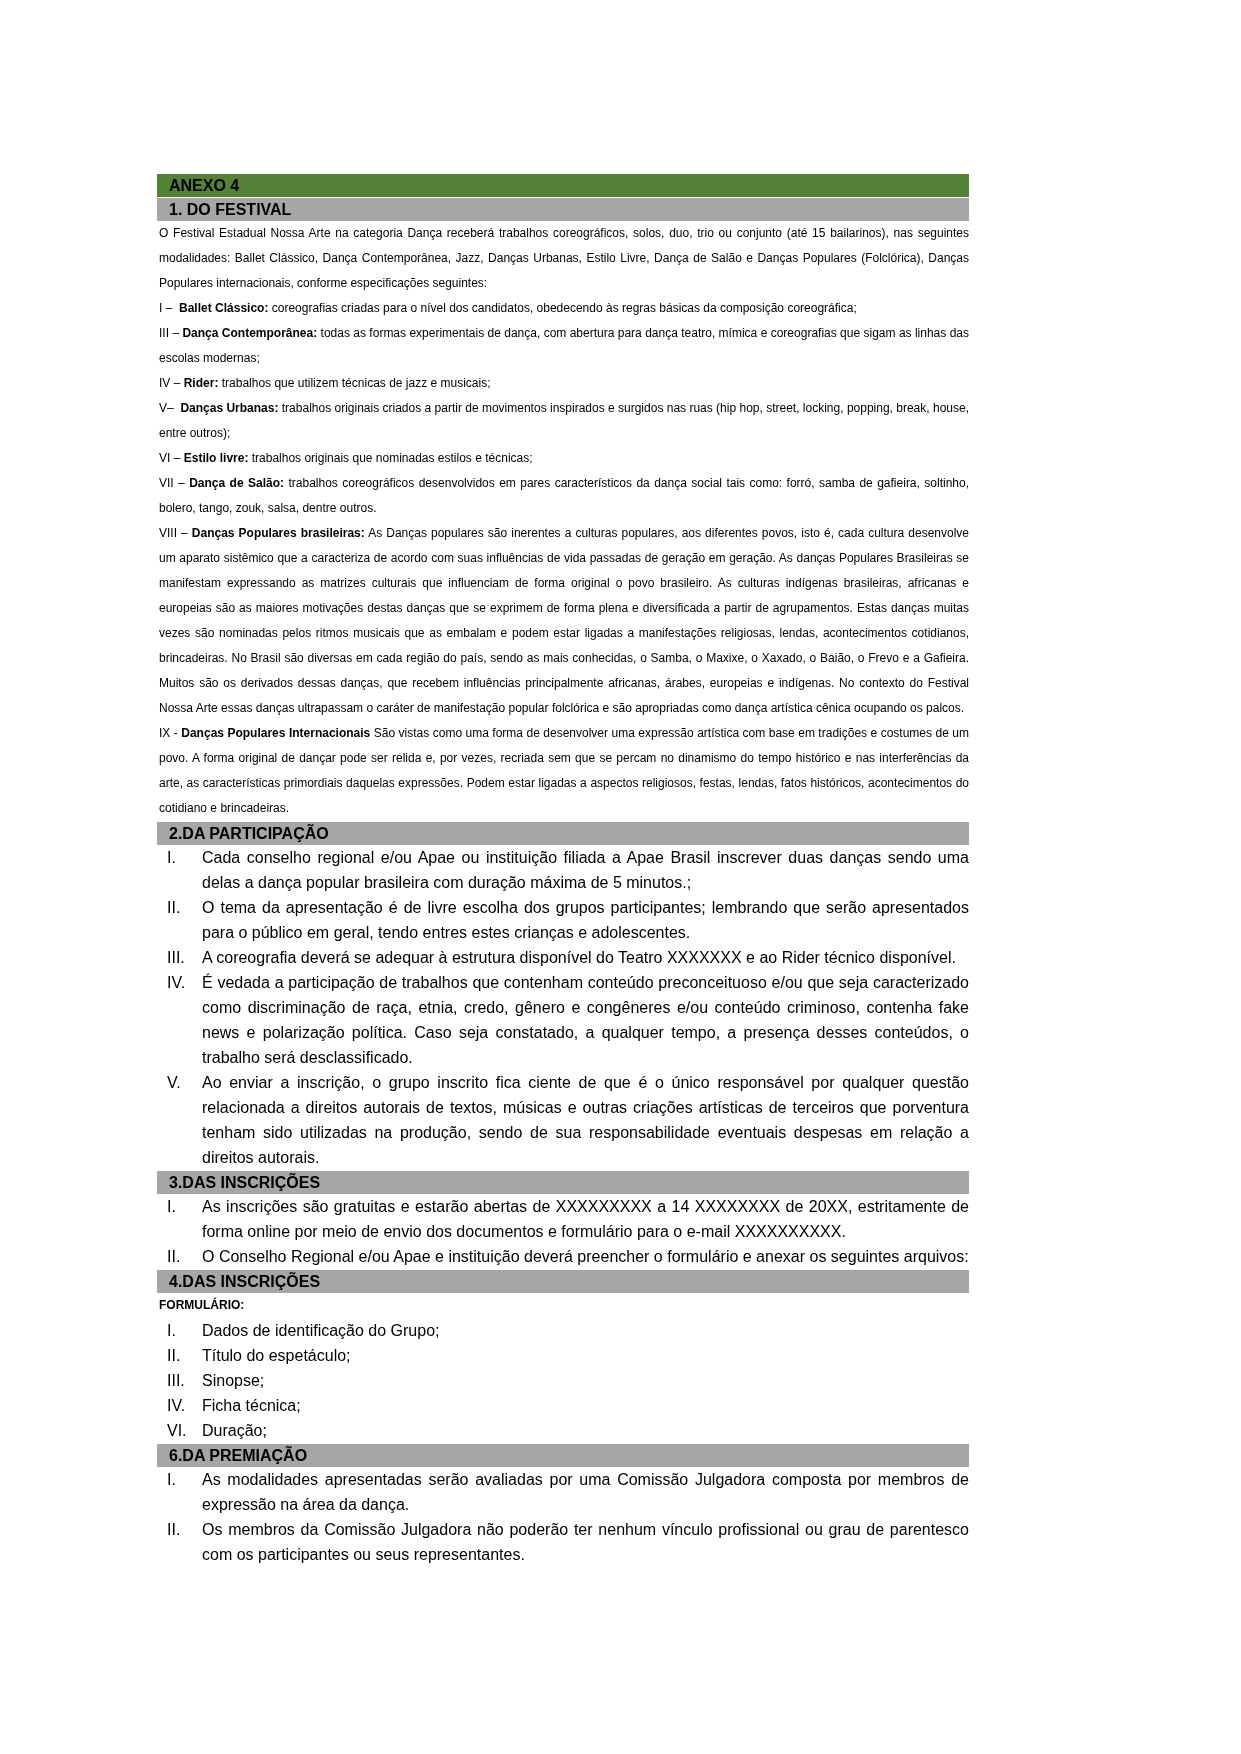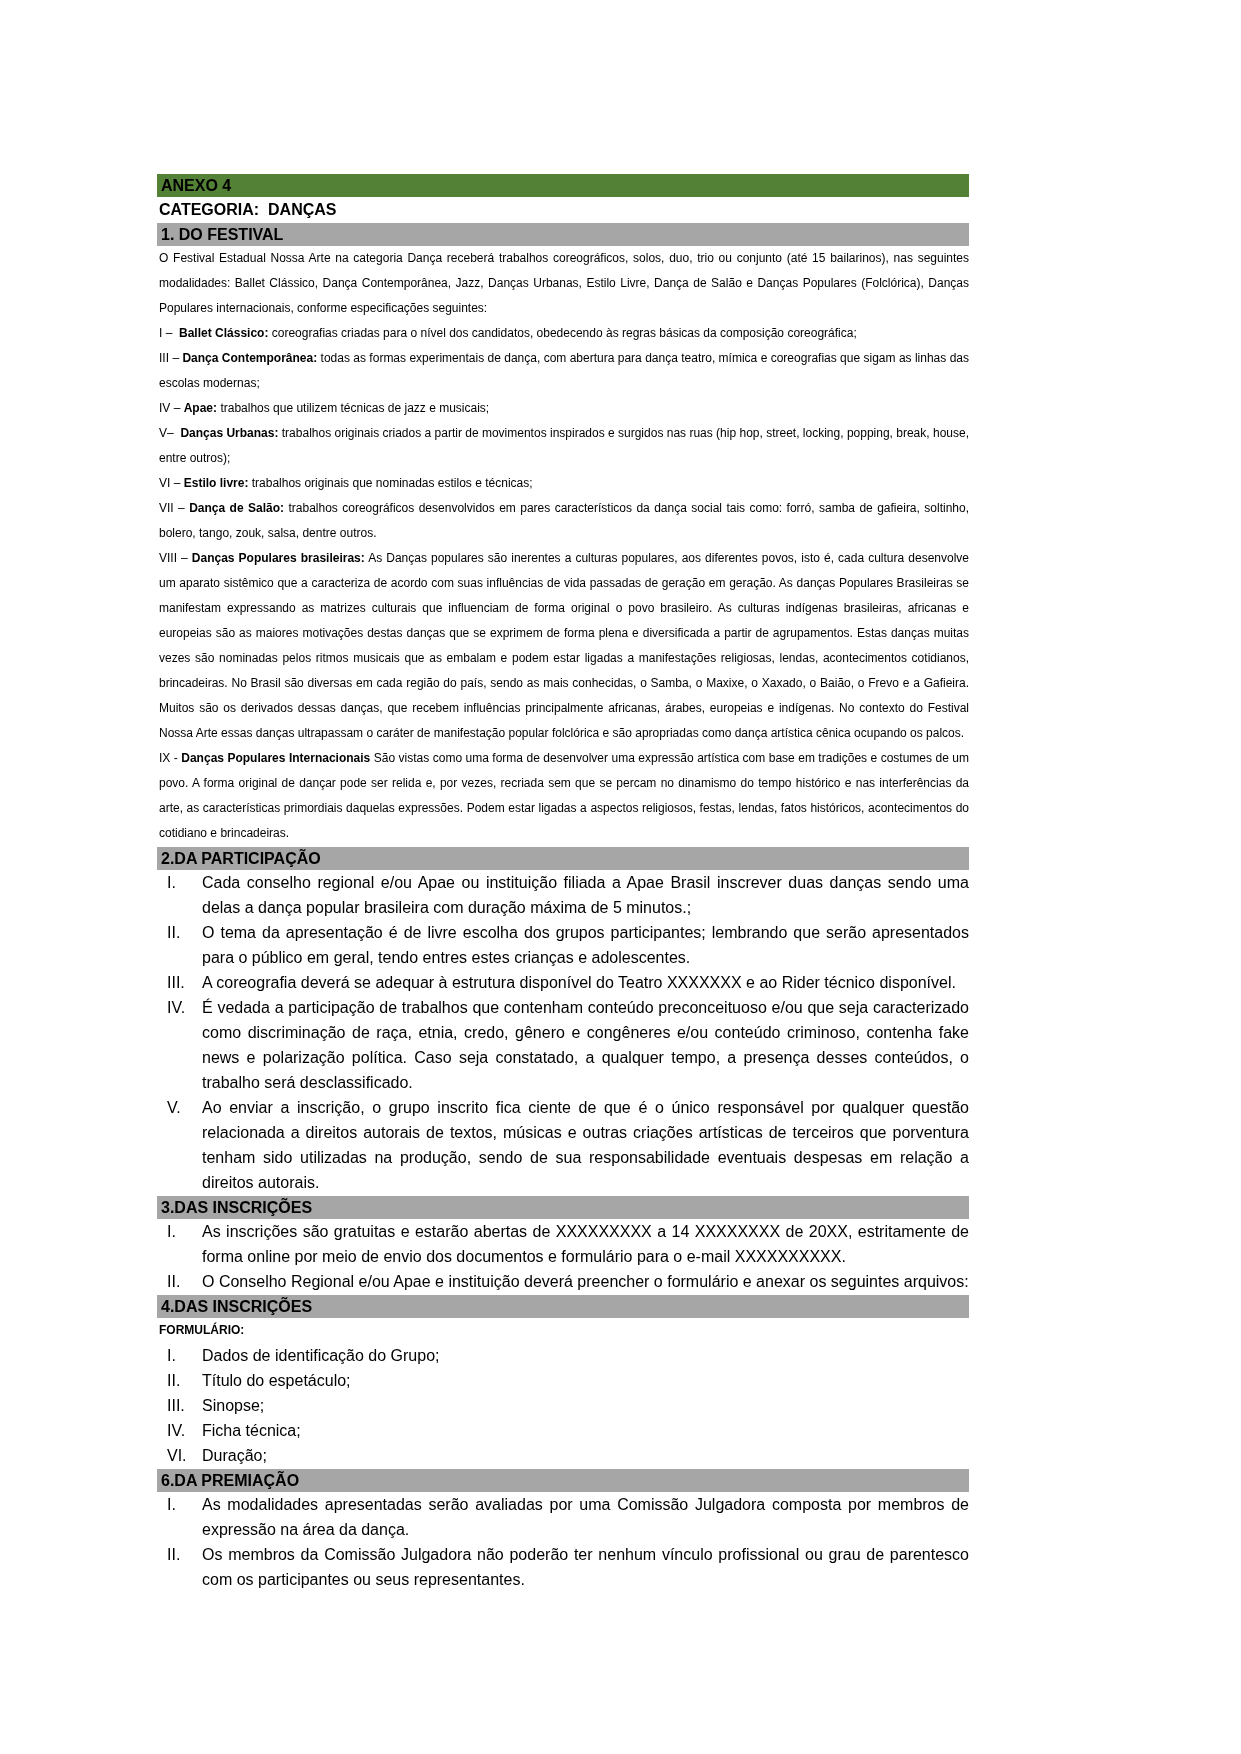--- a/index.html
+++ b/index.html
@@ -7,21 +7,21 @@
     position:relative;
     width:1241px;height:1754px;
     background:#ffffff;
     font-family:"Liberation Sans",sans-serif;
     color:#000;
     overflow:hidden;
   }
   .content{position:absolute;left:157px;top:173px;width:812px;}
   .bar{
     font-weight:bold;font-size:16px;line-height:23px;height:23px;
-    padding-left:4px;margin-top:1px;box-sizing:border-box;
+    padding-left:12px;margin-top:1px;box-sizing:border-box;
   }
   .bar-green{background:var(--green,#538135);}
   .bar-gray{background:var(--gray,#a6a6a6);}
   .subtitle{
     font-weight:bold;font-size:16px;line-height:25px;
     white-space:pre-wrap;padding-left:2px;margin:0;
   }
   p.body{margin:0;text-align:justify;font-size:12px;line-height:25px;padding-left:2px;}
   p.body b{font-weight:bold;}
   .li{display:flex;font-size:16px;line-height:25px;}
@@ -29,31 +29,30 @@
   .litext{flex:1;text-align:justify;}
   .bold{font-weight:bold;}
 </style>
 </head>
 <body>
 
 <div class="content">
 
   <div class="bar bar-green">ANEXO 4</div>
 
-  <p class="subtitle">CATEGORIA:  DANÇAS</p>
 
   <div class="bar bar-gray">1. DO FESTIVAL</div>
 
   <p class="body">O Festival Estadual Nossa Arte na categoria Dança receberá trabalhos coreográficos, solos, duo, trio ou conjunto (até 15 bailarinos), nas seguintes modalidades: Ballet Clássico, Dança Contemporânea, Jazz, Danças Urbanas, Estilo Livre, Dança de Salão e Danças Populares (Folclórica), Danças Populares internacionais, conforme especificações seguintes:</p>
 
   <p class="body"><span>I –</span>&nbsp; <b>Ballet Clássico:</b> <span>coreografias criadas para o nível dos candidatos, obedecendo às regras básicas da composição coreográfica;</span></p>
 
   <p class="body"><span>III –</span> <b>Dança Contemporânea:</b> <span>todas as formas experimentais de dança, com abertura para dança teatro, mímica e coreografias que sigam as linhas das escolas modernas;</span></p>
 
-  <p class="body"><span>IV –</span> <b>Apae:</b> <span>trabalhos que utilizem técnicas de jazz e musicais;</span></p>
+  <p class="body"><span>IV –</span> <b>Rider:</b> <span>trabalhos que utilizem técnicas de jazz e musicais;</span></p>
 
   <p class="body"><span>V–</span>&nbsp; <b>Danças Urbanas:</b> <span>trabalhos originais criados a partir de movimentos inspirados e surgidos nas ruas (hip hop, street, locking, popping, break, house, entre outros);</span></p>
 
   <p class="body"><span>VI –</span> <b>Estilo livre:</b> <span>trabalhos originais que nominadas estilos e técnicas;</span></p>
 
   <p class="body"><span>VII –</span> <b>Dança de Salão:</b> <span>trabalhos coreográficos desenvolvidos em pares característicos da dança social tais como: forró, samba de gafieira, soltinho, bolero, tango, zouk, salsa, dentre outros.</span></p>
 
   <p class="body"><span>VIII –</span> <b>Danças Populares brasileiras:</b> <span>As Danças populares são inerentes a culturas populares, aos diferentes povos, isto é, cada cultura desenvolve um aparato sistêmico que a caracteriza de acordo com suas influências de vida passadas de geração em geração. As danças  Populares Brasileiras se manifestam expressando as matrizes culturais que influenciam de forma original o povo brasileiro. As culturas indígenas brasileiras, africanas e europeias são as maiores motivações destas danças que se exprimem de forma plena e diversificada a partir de agrupamentos. Estas danças muitas vezes são nominadas pelos ritmos musicais que as embalam e podem estar ligadas a manifestações religiosas, lendas, acontecimentos cotidianos, brincadeiras.  No Brasil são diversas em cada região do país, sendo as mais conhecidas, o Samba, o Maxixe, o Xaxado, o Baião, o Frevo e a Gafieira. Muitos são os derivados dessas danças, que recebem influências principalmente africanas, árabes, europeias e indígenas.  No contexto do Festival Nossa Arte essas danças ultrapassam o caráter de manifestação popular folclórica e são apropriadas como dança artística cênica ocupando os palcos.</span></p>
 
   <p class="body"><span>IX -</span> <b>Danças Populares Internacionais</b> <span>São vistas como uma forma de desenvolver uma expressão artística com base em tradições e costumes de um povo. A forma original de dançar pode ser relida e, por vezes, recriada sem que se percam no dinamismo do tempo histórico e nas interferências da arte, as características primordiais daquelas expressões. Podem estar ligadas a aspectos religiosos, festas, lendas, fatos históricos, acontecimentos do cotidiano e brincadeiras.</span></p>

